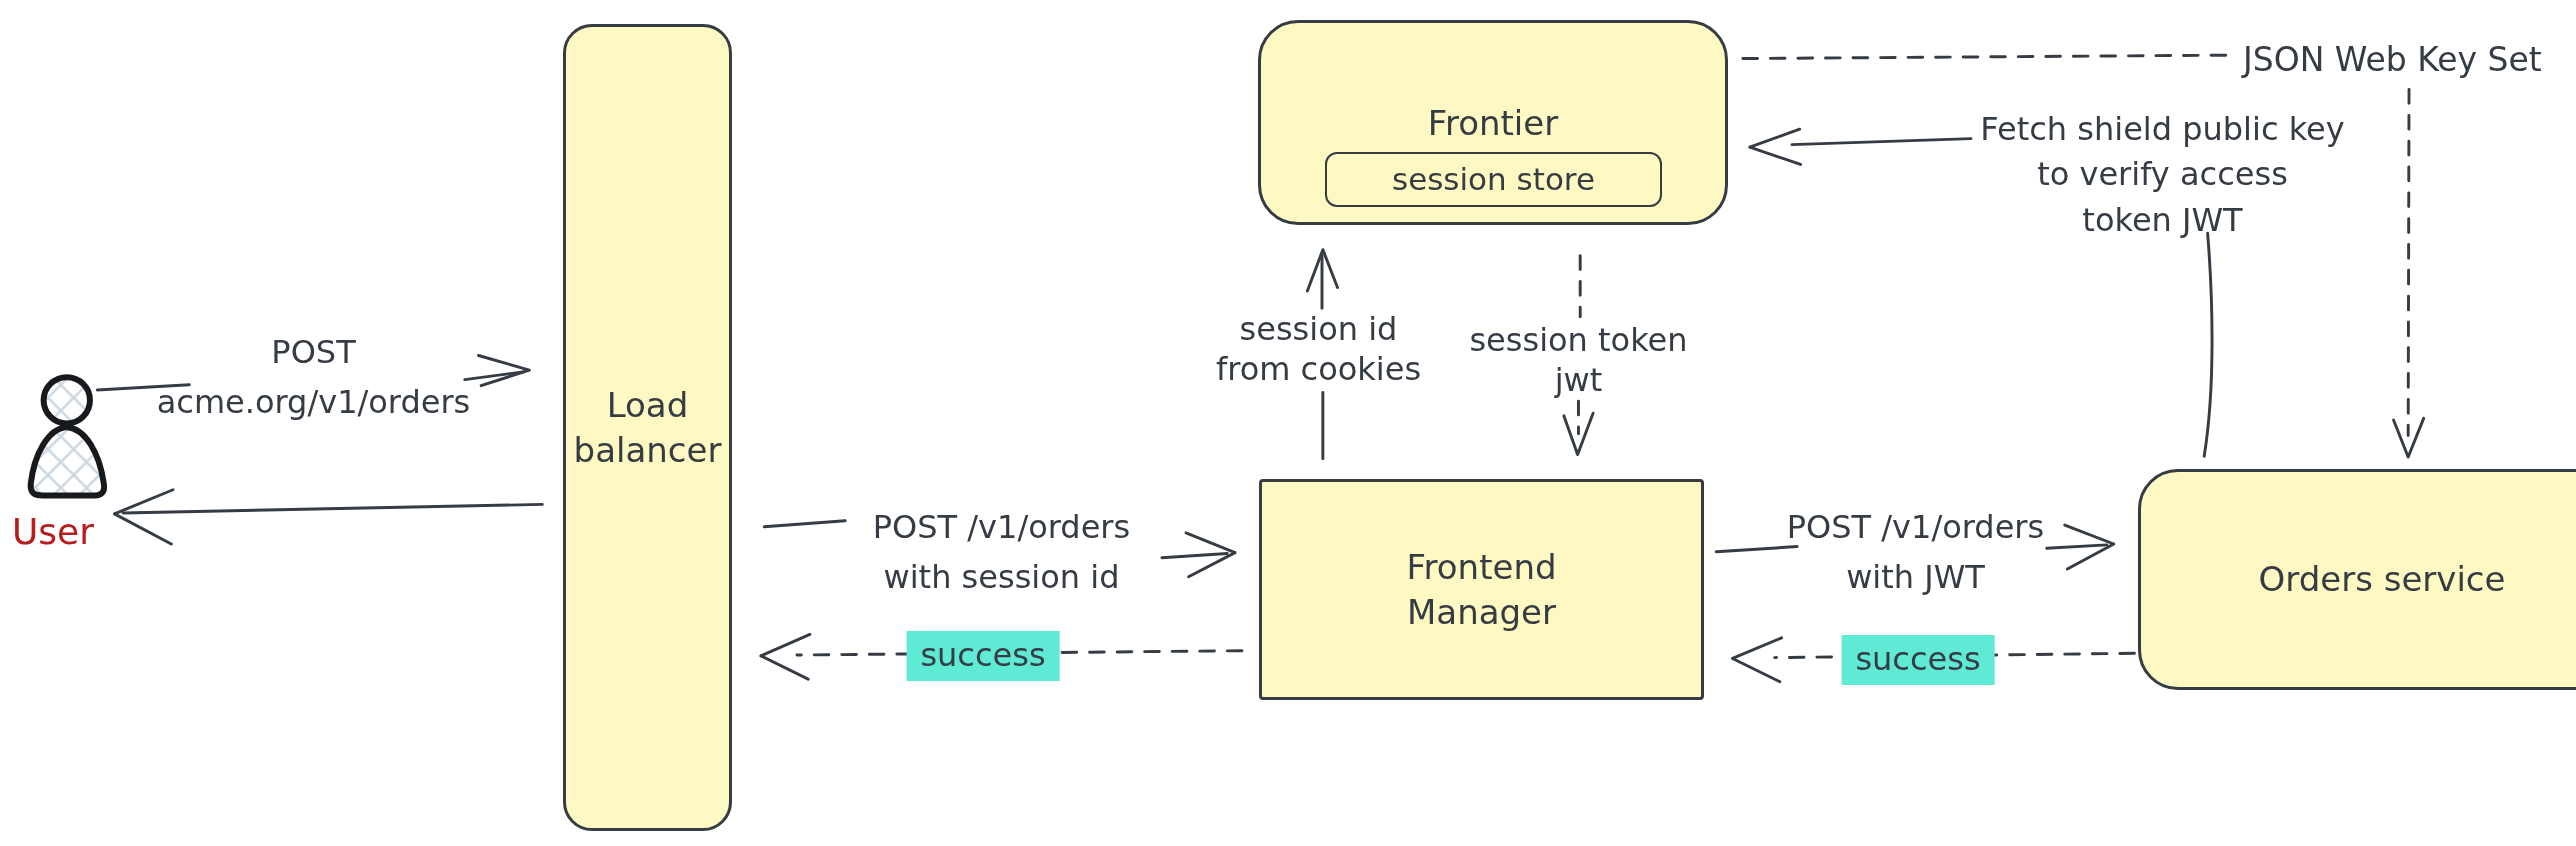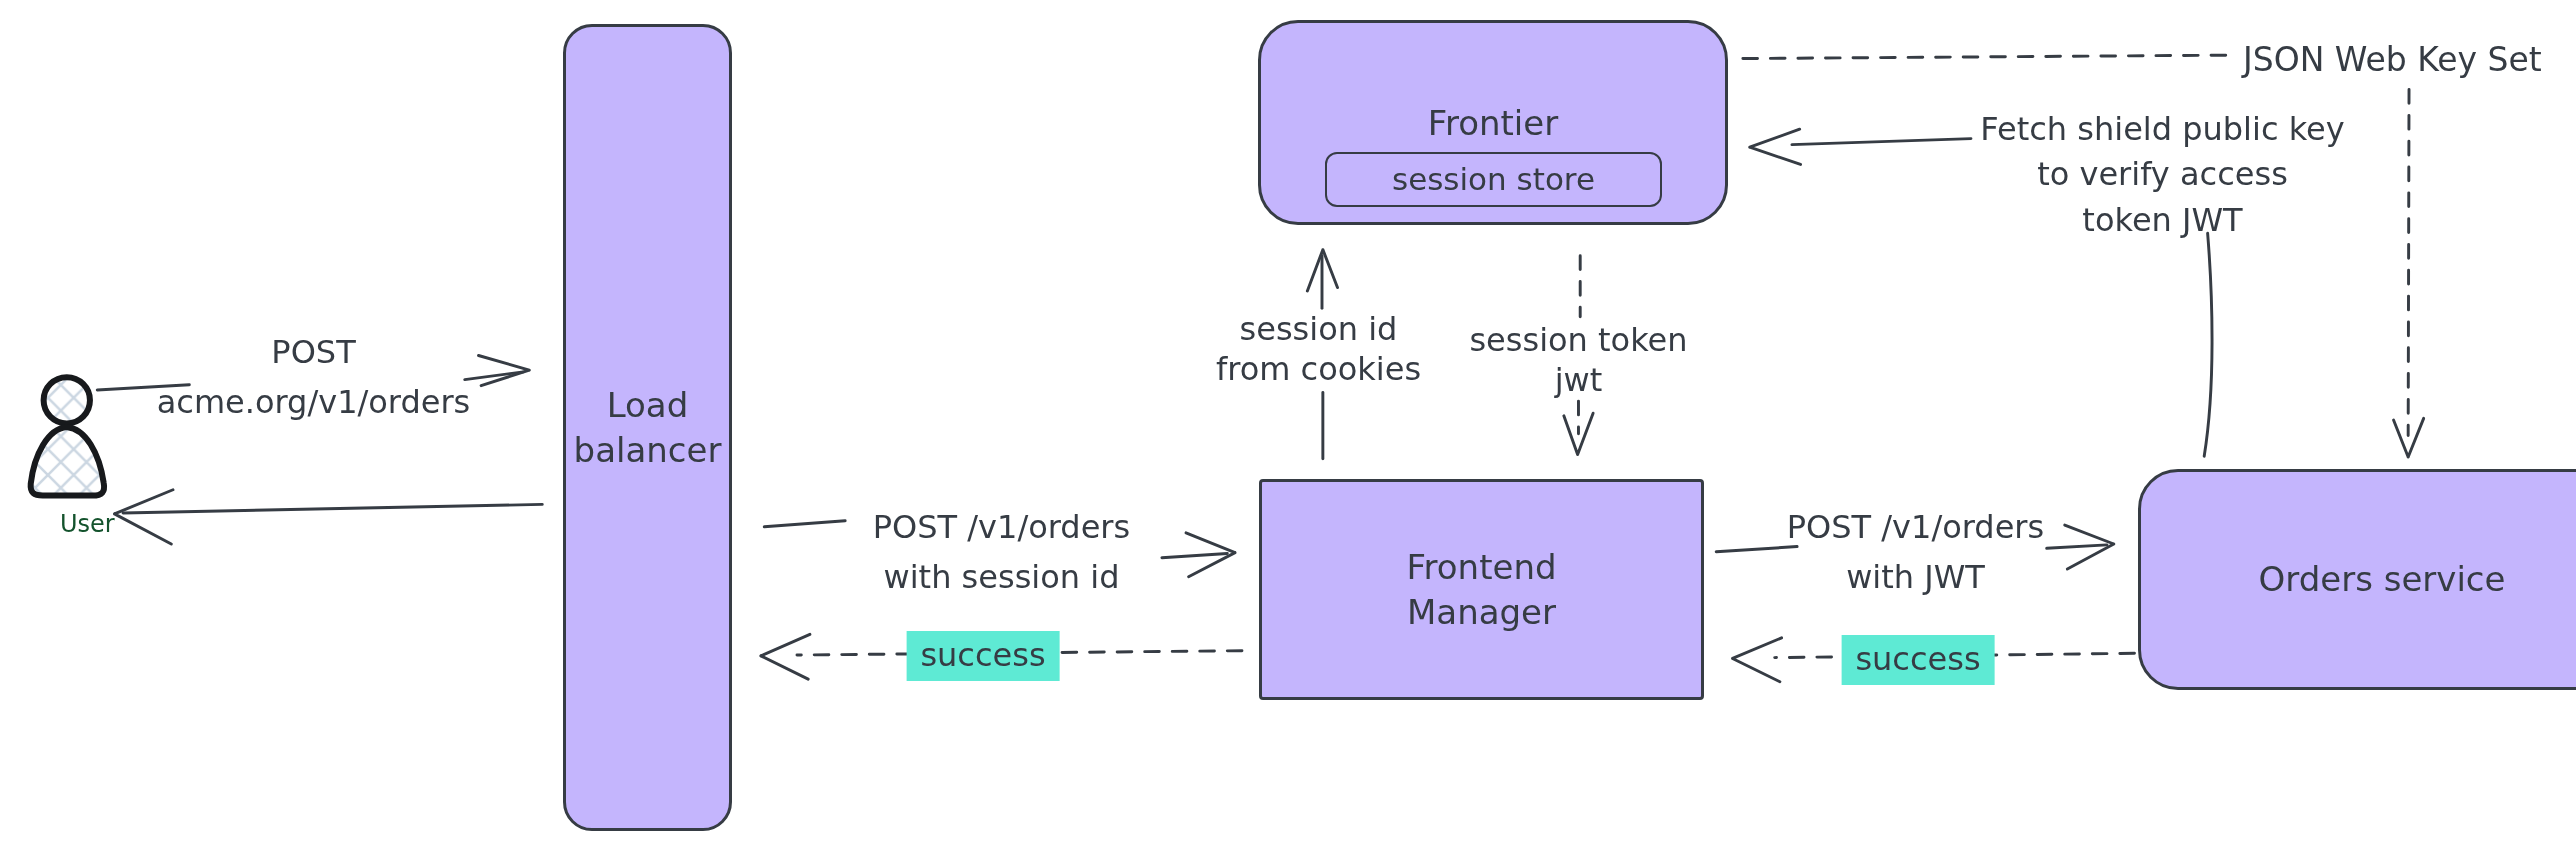--- a/index.html
+++ b/index.html
@@ -7,21 +7,21 @@
     position:relative;
     width:2576px;height:847px;
     background:#ffffff;
     font-family:"DejaVu Sans","Liberation Sans",sans-serif;
     overflow:hidden;
   }
   svg.wires{position:absolute;left:0;top:0;width:2576px;height:847px;}
   .node{
     position:absolute;
     border:3px solid #363c44;
-    background:#c4b5fd;
+    background:#fef9c3;
     box-sizing:border-box;
     display:flex;align-items:center;justify-content:center;
   }
   .node-title{
     color:#363c44;font-size:34px;line-height:1.3;
     text-align:center;white-space:pre-line;
   }
   .lbl{
     position:absolute;
     color:#363c44;font-size:32px;line-height:1.55;
@@ -32,21 +32,21 @@
   .lbl.onwire{background:#5eead4;padding:0 13.8px;transform:translateX(-50%);}
   .lbl.left{text-align:left;}
   #lb-box{left:563px;top:24px;width:169px;height:807px;border-radius:29px;}
   #frontier-box{left:1258px;top:20px;width:470px;height:205px;border-radius:40px;}
   #session-store-box{left:1325px;top:152px;width:337px;height:55px;border-radius:12px;border-width:2.6px;}
   #session-store-box .node-title{font-size:31px;}
   #fm-box{left:1259px;top:479px;width:445px;height:221px;border-radius:4px;}
   #orders-box{left:2138px;top:469px;width:488px;height:221px;border-radius:40px;}
   #frontier-title{left:1258px;top:97px;width:470px;font-size:34px;}
   #user-icon{position:absolute;left:21.5px;top:372px;}
-  #lbl-user{left:12px;top:509px;width:120px;font-size:24px;color:#14532d;line-height:1.25;margin-left:48px;}
+  #lbl-user{left:12px;top:509px;width:120px;font-size:36px;color:#b91c1c;line-height:1.25;}
 </style>
 </head>
 <body>
 
 <div class="stage">
 
   <svg class="wires" viewBox="0 0 2993 984">
     <defs>
       <pattern id="hatch" width="30" height="30" patternUnits="userSpaceOnUse">
         <path d="M0,30 L30,0 M-7,7 L7,-7 M23,37 L37,23 M0,0 L30,30 M23,-7 L37,7 M-7,23 L7,37" stroke="#ccd7e2" stroke-width="3" fill="none"></path>

